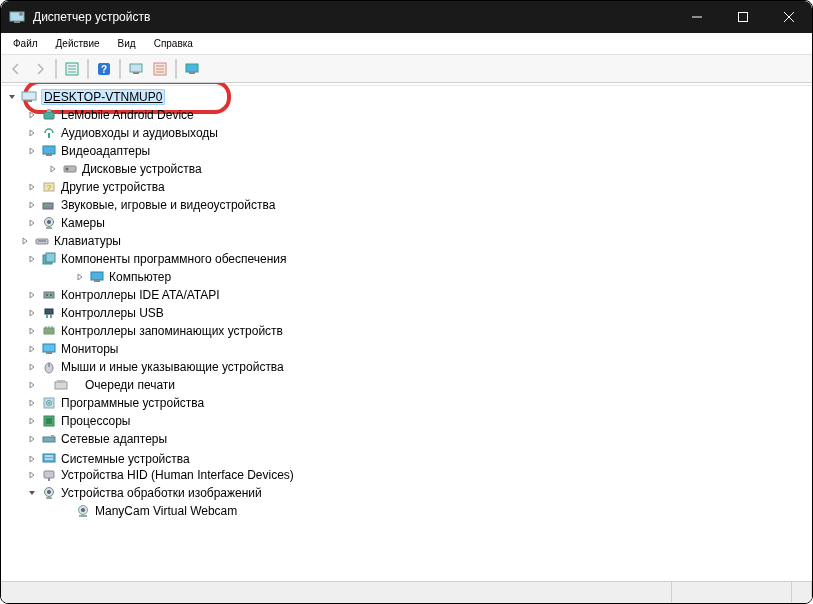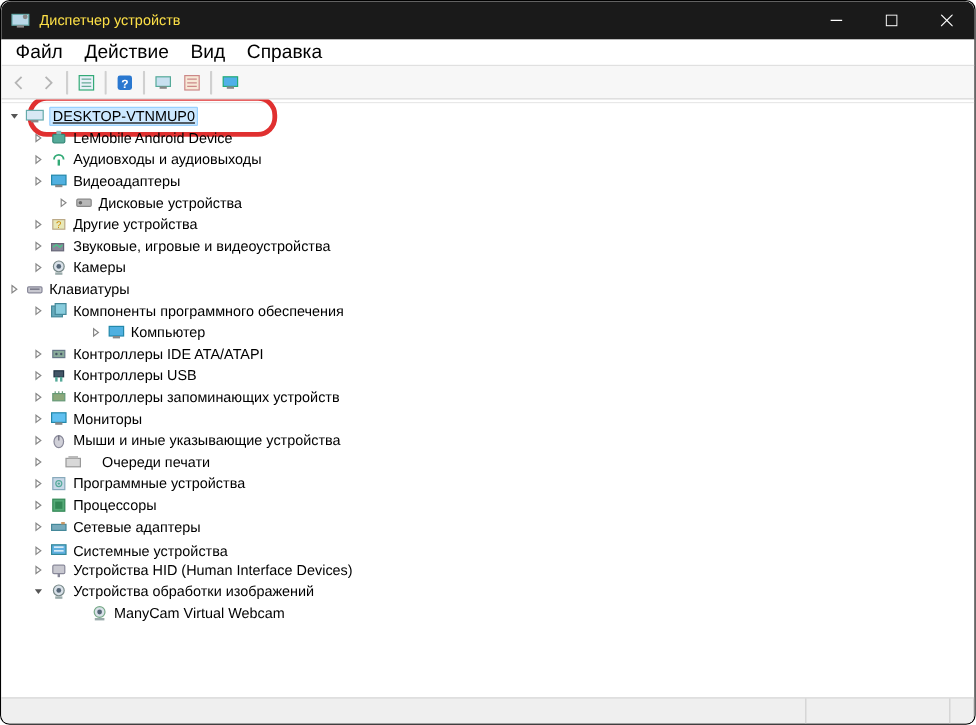--- a/index.html
+++ b/index.html
@@ -10,21 +10,21 @@
     width: 813px;
     height: 604px;
     overflow: hidden;
     border: 1px solid #000;
     border-radius: 8px;
     display: flex;
     flex-direction: column;
   }
   .titlebar {
     background: #1a1a1a;
-    color: #fde047;
+    color: #ffffff;
     height: 32px;
     display: flex;
     align-items: center;
     padding-left: 8px;
     border-radius: 8px 8px 0 0;
   }
   .titlebar .app-icon { width: 16px; height: 16px; margin-right: 8px; display:flex; align-items:center; justify-content:center;}
   .titlebar .title { flex: 1; font-size: 12px; }
   .win-controls { display: flex; height: 100%; }
   .win-btn {
@@ -37,21 +37,21 @@
     background: #fff;
     border-bottom: 1px solid #e0e0e0;
     height: 22px;
     display: flex;
     align-items: center;
     padding: 0 4px;
     gap: 2px;
   }
   .menu-item {
     padding: 2px 8px;
-    font-size: 16px;
+    font-size: 10px;
     cursor: default;
   }
   .toolbar {
     background: #f7f7f7;
     border-bottom: 1px solid #d0d0d0;
     height: 28px;
     display: flex;
     align-items: center;
     padding: 0 4px;
     gap: 2px;
@@ -329,21 +329,21 @@
         </span>
         <span class="ticon">
           <svg width="16" height="16">
             <circle cx="8" cy="7" r="4.5" fill="#d8e0e8" stroke="#788"></circle>
             <circle cx="8" cy="7" r="2" fill="#567"></circle>
             <rect x="5" y="12" width="6" height="2" fill="#9aa"></rect>
           </svg>
         </span>
         <span class="tlabel">Камеры</span>
       </div>
-      <div class="tnode" style="">
+      <div class="tnode" style=" margin-left: 13px;">
         <span class="expander">
           <svg width="10" height="10">
             <path d="M3 2 L7 5 L3 8 Z" fill="none" stroke="#888"></path>
           </svg>
         </span>
         <span class="ticon">
           <svg width="16" height="16">
             <rect x="2" y="6" width="12" height="5" rx="1" fill="#c8c8d0" stroke="#889"></rect>
             <line x1="4" y1="8" x2="12" y2="8" stroke="#667"></line>
           </svg>

